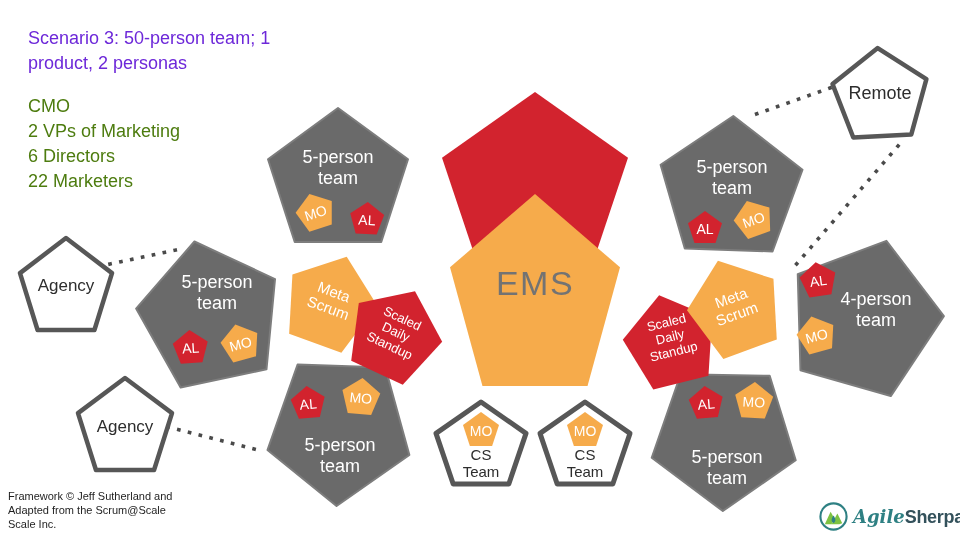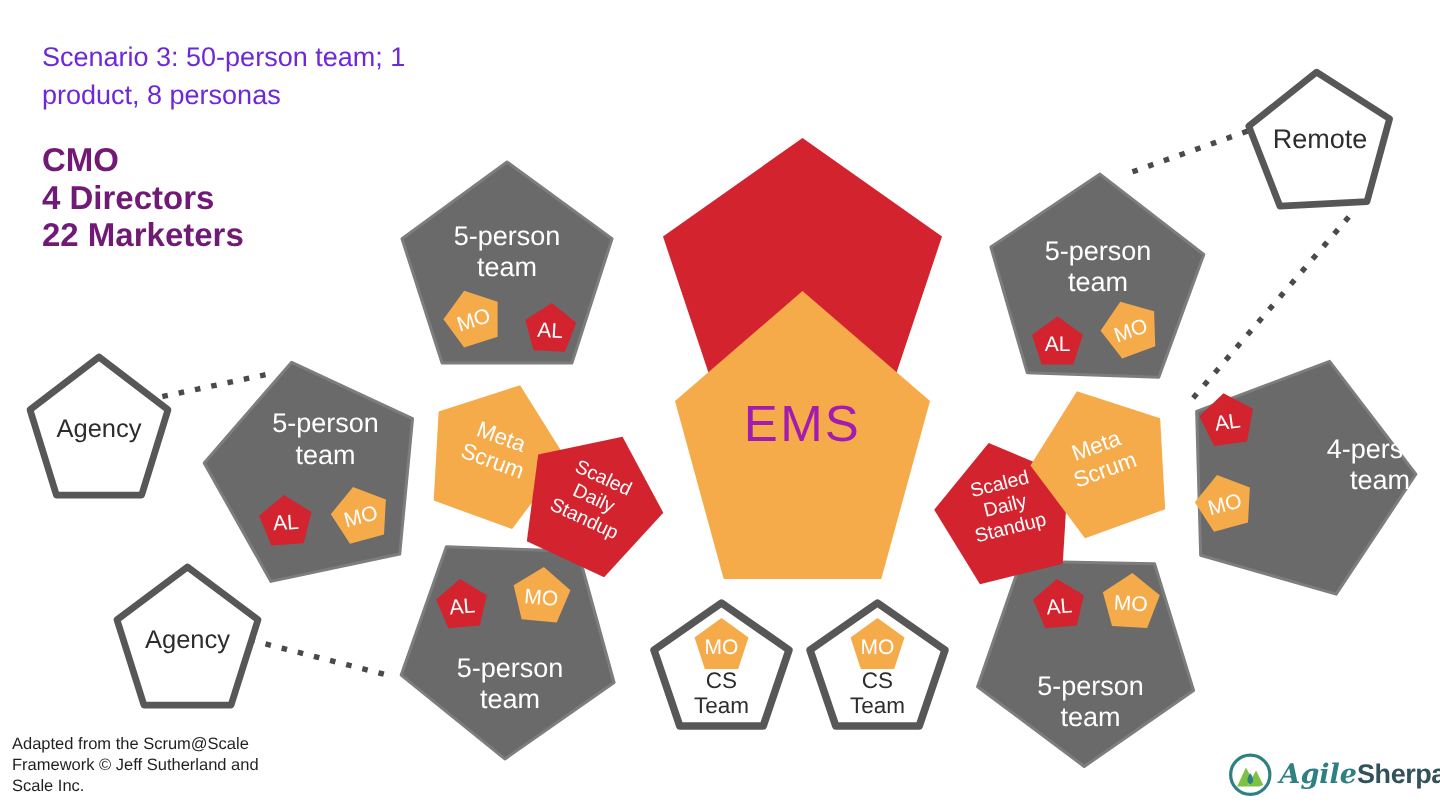--- a/index.html
+++ b/index.html
@@ -18,21 +18,21 @@
   .badge span {
     position:absolute; left:50%; top:55%; transform:translate(-50%,-50%);
     color:#ffffff; font-size:14px;
   }
   .scenario {
     position:absolute; left:28px; top:26px; width:310px;
     font-size:18px; line-height:25px; color:#6d28d9;
   }
   .roster {
     position:absolute; left:28px; top:94px;
-    font-size:22px; line-height:25px; color:#701a75;font-weight:bold;
+    font-size:18px; line-height:25px; color:#4d7c0f;
   }
   .attribution {
     position:absolute; left:8px; top:489px;
     font-size:11px; line-height:14px; color:#1f1f1f;
   }
   .logo { position:absolute; left:818px; top:501px; display:flex; align-items:center; }
   .logo-mark { width:31px; height:31px; }
   .logo-text { margin-left:4px; font-size:18px; white-space:nowrap; }
   .logo-agile {
     font-family:"DejaVu Serif", serif; font-style:italic; font-weight:bold;
@@ -57,21 +57,21 @@
             <polygon points="93,0 186,65.70400000000001 150.47400000000002,172 35.526,172 0,65.70400000000001" fill="#D2232E"></polygon>
           </svg>
         </div>
       </div>
       <div class="pent" style="left: 450px; top: 194px; width: 170px; height: 192px;">
         <div class="rotor" style="transform: rotate(0deg);">
           <svg width="170" height="192">
             <polygon points="85,0 170,73.344 137.53,192 32.47,192 0,73.344" fill="#F6AB4B"></polygon>
           </svg>
         </div>
-        <div class="pent-label" style="left: 85px; top: 90px; color: #a21caf; font-size: 34px; letter-spacing: 1.5px; transform: translate(-50%, -50%) rotate(0deg);">
+        <div class="pent-label" style="left: 85px; top: 90px; color: #737373; font-size: 34px; letter-spacing: 1.5px; transform: translate(-50%, -50%) rotate(0deg);">
           <div>EMS</div>
         </div>
       </div>
       <div class="pent" style="left: 268px; top: 108px; width: 140px; height: 134px;">
         <div class="rotor" style="transform: rotate(0deg);">
           <svg width="140" height="134">
             <polygon points="70,0 140,51.188 113.26,134 26.740000000000002,134 0,51.188" fill="#6A6A6A" stroke="#7D7D7D" stroke-width="2" stroke-linejoin="round"></polygon>
           </svg>
         </div>
         <div class="pent-label" style="left: 70px; top: 60px; color: rgb(255, 255, 255); font-size: 18px; transform: translate(-50%, -50%) rotate(0deg);">
@@ -159,21 +159,21 @@
           </svg>
           <span>MO</span>
         </div>
       </div>
       <div class="pent" style="left: 790px; top: 238px; width: 152px; height: 148px;">
         <div class="rotor" style="transform: rotate(16deg);">
           <svg width="152" height="148">
             <polygon points="76,0 152,56.536 122.968,148 29.032,148 0,56.536" fill="#6A6A6A" stroke="#7D7D7D" stroke-width="2" stroke-linejoin="round"></polygon>
           </svg>
         </div>
-        <div class="pent-label" style="left: 86px; top: 72px; color: rgb(255, 255, 255); font-size: 18px; transform: translate(-50%, -50%) rotate(0deg); margin-left: 44px;">
+        <div class="pent-label" style="left: 86px; top: 72px; color: rgb(255, 255, 255); font-size: 18px; transform: translate(-50%, -50%) rotate(0deg);">
           <div>4-person</div>
           <div>team</div>
         </div>
         <div class="badge" style="left: 28px; top: 41px; width: 36px; height: 34px; margin-left: -18px; margin-top: -17px; transform: rotate(-8deg);">
           <svg width="36" height="34">
             <polygon points="18,0 36,12.988 29.124000000000002,34 6.876,34 0,12.988" fill="#D2232E"></polygon>
           </svg>
           <span>AL</span>
         </div>
         <div class="badge" style="left: 26px; top: 96px; width: 38px; height: 36px; margin-left: -19px; margin-top: -18px; transform: rotate(-15deg);">
@@ -313,32 +313,33 @@
         </div>
         <div class="pent-label" style="left: 46px; top: 48px; color: rgb(255, 255, 255); font-size: 15px; transform: translate(-50%, -50%) rotate(-20deg);">
           <div>Meta</div>
           <div>Scrum</div>
         </div>
       </div>
     </div>
 
   <div class="scenario">
     <div>Scenario 3: 50-person team; 1</div>
-    <div>product, 8 personas</div>
+    <div>product, 2 personas</div>
   </div>
 
   <div class="roster">
     <div>CMO</div>
-    <div>4 Directors</div>
+    <div>2 VPs of Marketing</div>
+    <div>6 Directors</div>
     <div>22 Marketers</div>
   </div>
 
   <div class="attribution">
+    <div>Framework © Jeff Sutherland and</div>
     <div>Adapted from the Scrum@Scale</div>
-    <div>Framework © Jeff Sutherland and</div>
     <div>Scale Inc.</div>
   </div>
 
   <div class="logo">
     <svg class="logo-mark" viewBox="0 0 32 32">
       <circle cx="16" cy="16" r="13.5" fill="none" stroke="#2e8083" stroke-width="2.2"></circle>
       <path d="M7 24 L13 11 L17 18 L14 24 Z" fill="#7dc242"></path>
       <path d="M14 24 L20 13 L25 23 L22 24 Z" fill="#7dc242"></path>
       <path d="M16 15 C18.6 18.4 18.6 21.6 16 22.6 C13.4 21.6 13.4 18.4 16 15 Z" fill="#2e8083"></path>
     </svg>

